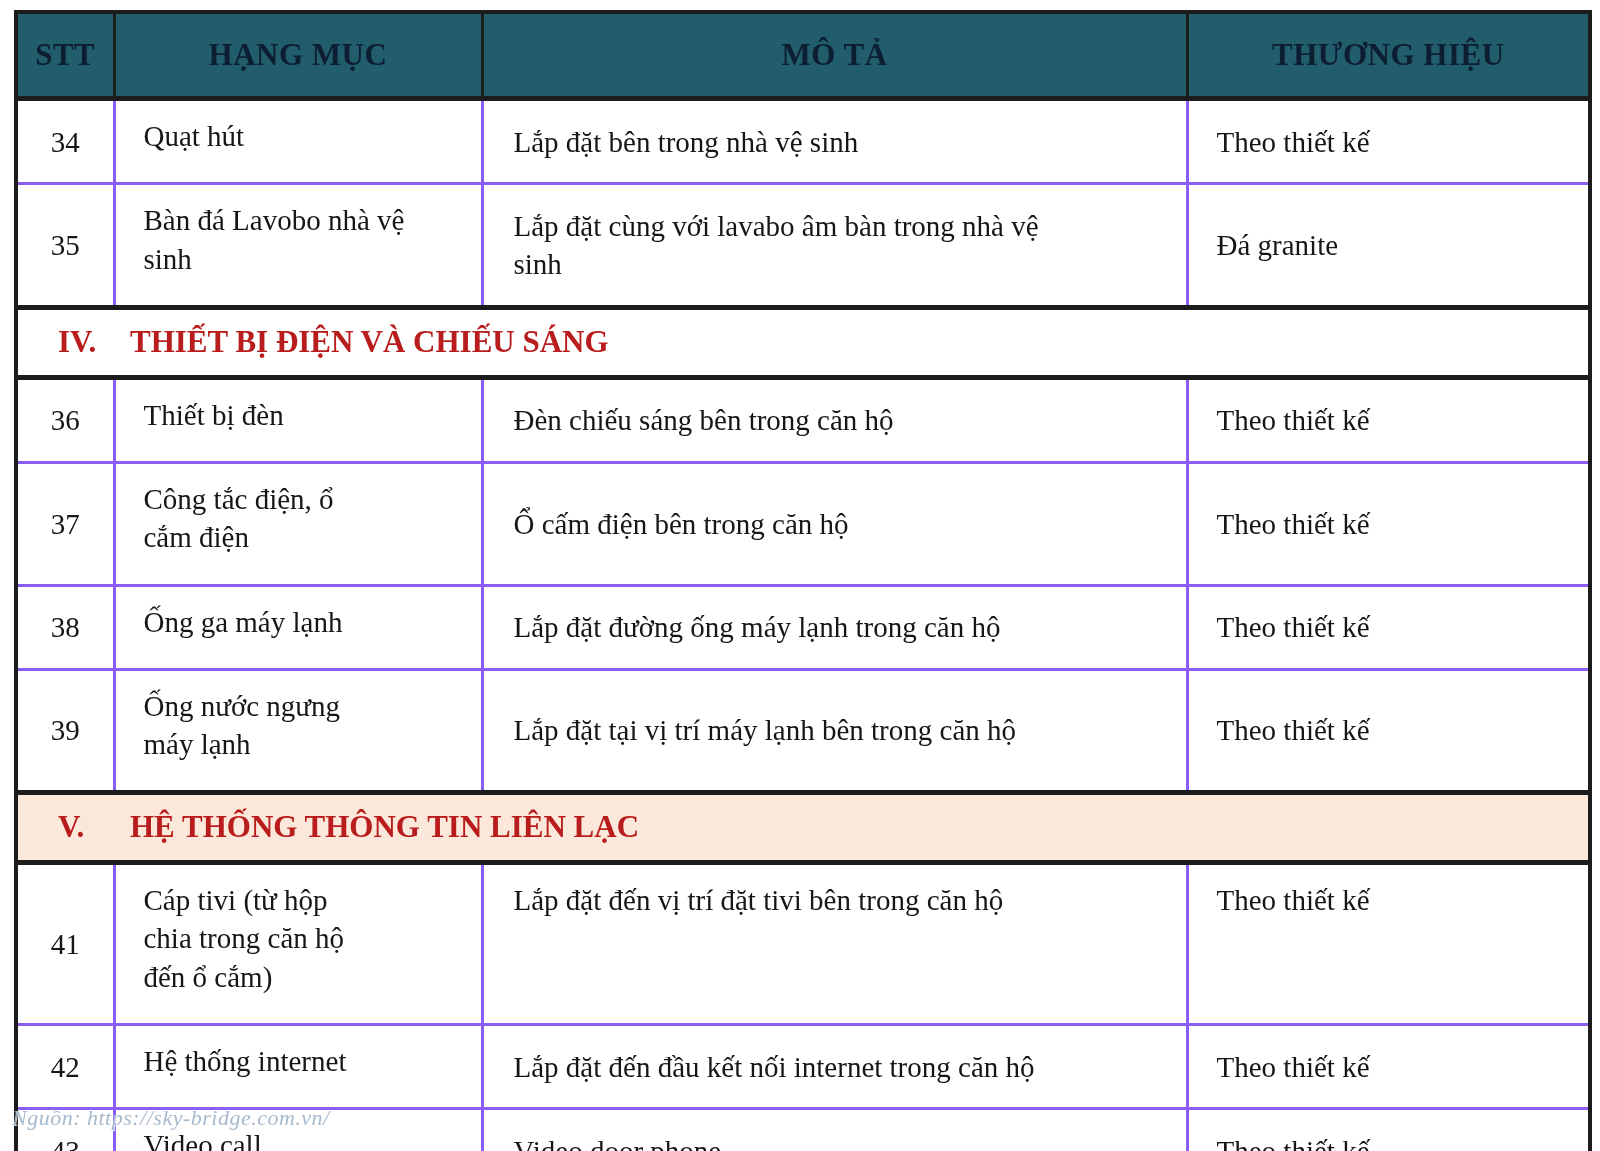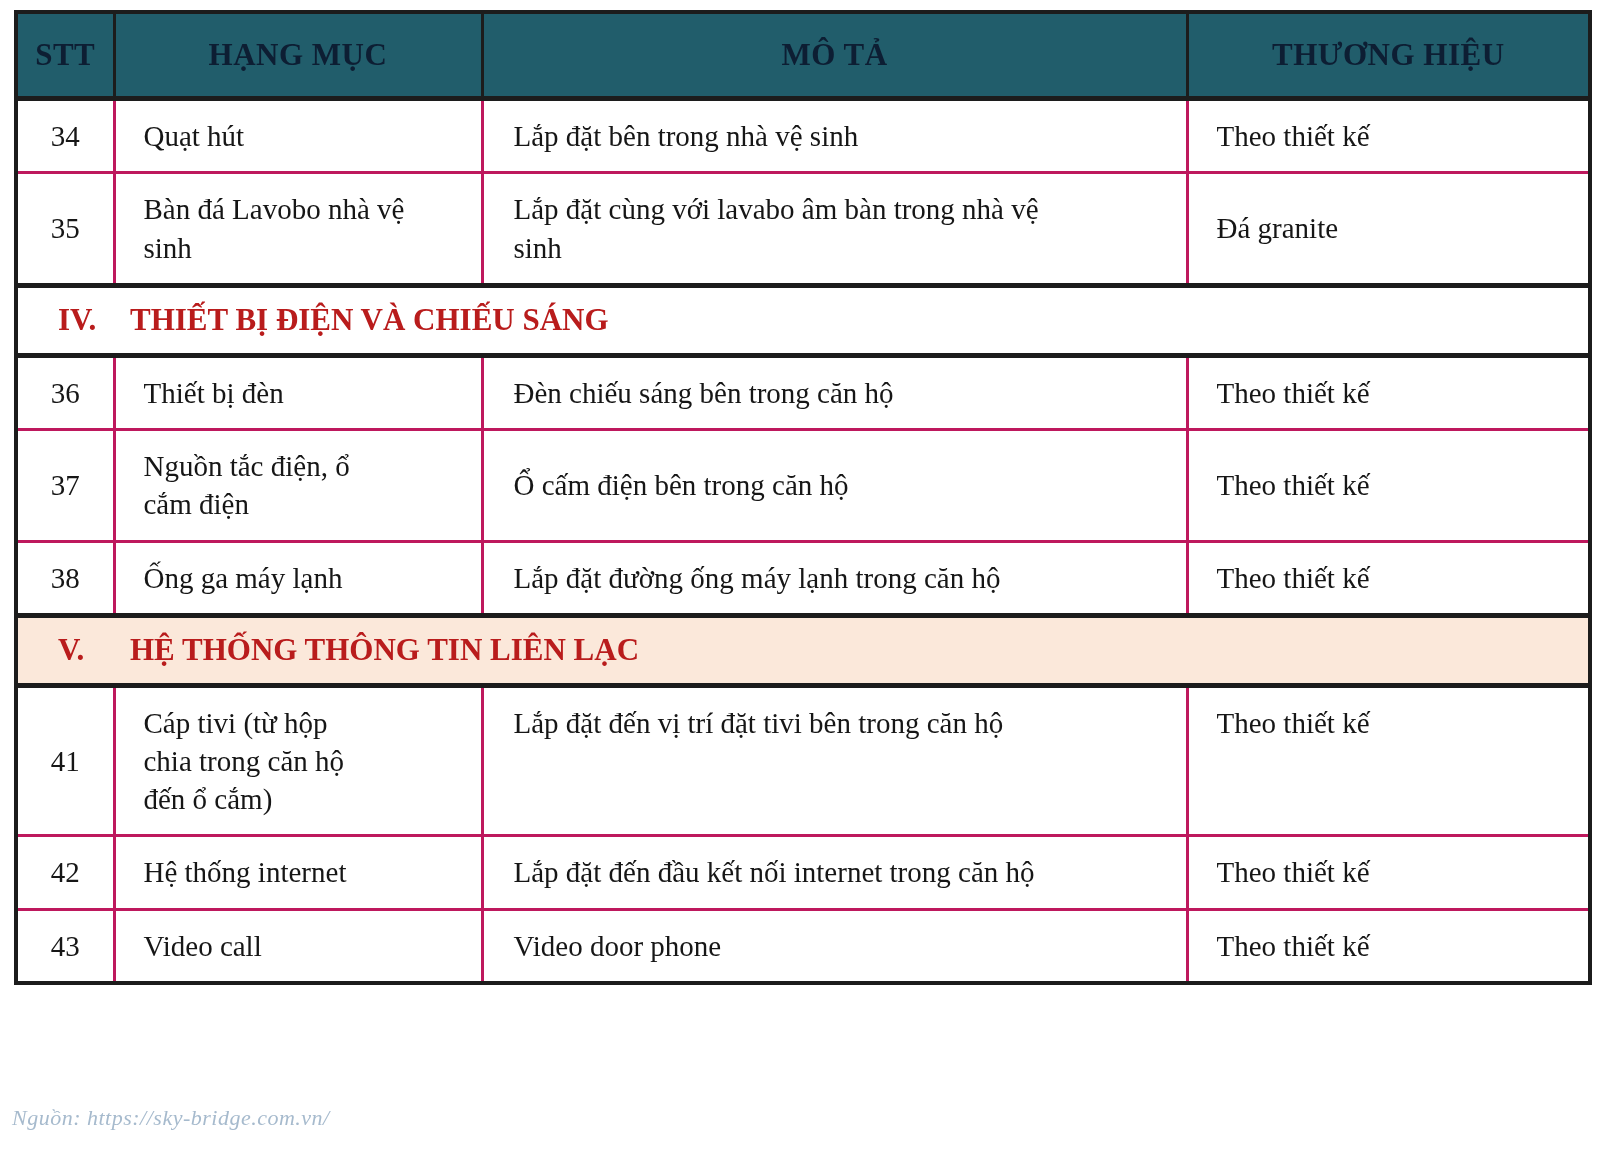--- a/index.html
+++ b/index.html
@@ -38,33 +38,33 @@
     font-weight: bold;
     letter-spacing: 0.5px;
     height: 82px;
     text-align: center;
     vertical-align: middle;
     border: 3px solid #1c1c1c;
     border-bottom: 5px solid #1c1c1c;
     padding: 0;
   }
   td {
-    border: 3px solid #be185d;
+    border: 3px solid #8b5cf6;
     vertical-align: middle;
     font-size: 29px;
     color: #161616;
     line-height: 1.32;
     background: #ffffff;
   }
   td.stt {
     text-align: center;
     padding: 16px 2px;
   }
   td.hm {
-    padding: 16px 24px 16px 28px;
+    padding: 16px 24px 27px 28px;
     white-space: pre-line;
   }
   td.mt {
     padding: 16px 24px 16px 30px;
     white-space: pre-line;
   }
   td.th {
     padding: 16px 18px 16px 28px;
     margin-left: 40px;
   }
@@ -131,29 +131,36 @@
           <td colspan="4" style="background: rgb(255, 255, 255);"><span class="roman">IV.</span><span>THIẾT BỊ ĐIỆN VÀ CHIẾU SÁNG</span></td>
         </tr>
         <tr>
           <td class="stt">36</td>
           <td class="hm">Thiết bị đèn</td>
           <td class="mt">Đèn chiếu sáng bên trong căn hộ</td>
           <td class="th">Theo thiết kế</td>
         </tr>
         <tr>
           <td class="stt">37</td>
-          <td class="hm">Nguồn tắc điện, ổ
+          <td class="hm">Công tắc điện, ổ
 cắm điện</td>
           <td class="mt">Ổ cấm điện bên trong căn hộ</td>
           <td class="th">Theo thiết kế</td>
         </tr>
         <tr>
           <td class="stt">38</td>
           <td class="hm">Ống ga máy lạnh</td>
           <td class="mt">Lắp đặt đường ống máy lạnh trong căn hộ</td>
+          <td class="th">Theo thiết kế</td>
+        </tr>
+        <tr>
+          <td class="stt">39</td>
+          <td class="hm">Ống nước ngưng
+máy lạnh</td>
+          <td class="mt">Lắp đặt tại vị trí máy lạnh bên trong căn hộ</td>
           <td class="th">Theo thiết kế</td>
         </tr>
         <tr class="section">
           <td colspan="4" style="background: rgb(251, 232, 218);"><span class="roman">V.</span><span>HỆ THỐNG THÔNG TIN LIÊN LẠC</span></td>
         </tr>
         <tr>
           <td class="stt">41</td>
           <td class="hm">Cáp tivi (từ hộp
 chia trong căn hộ
 đến ổ cắm)</td>

